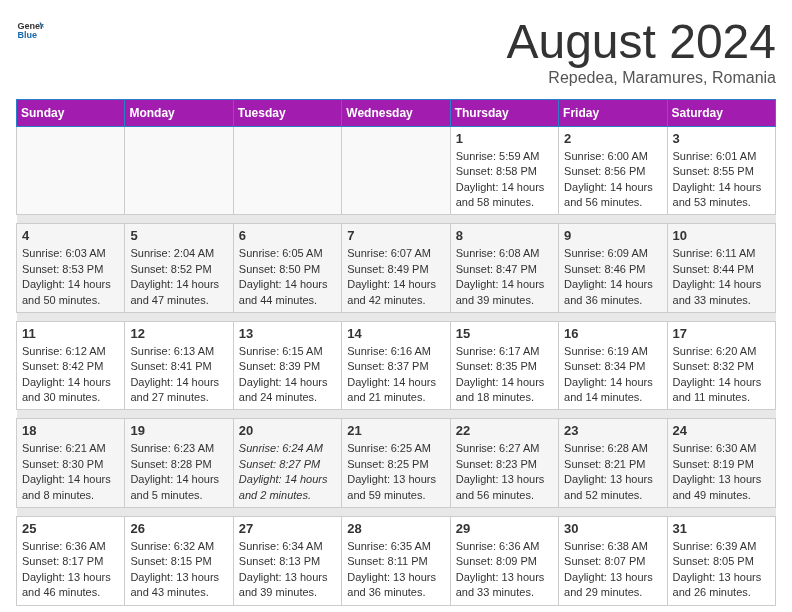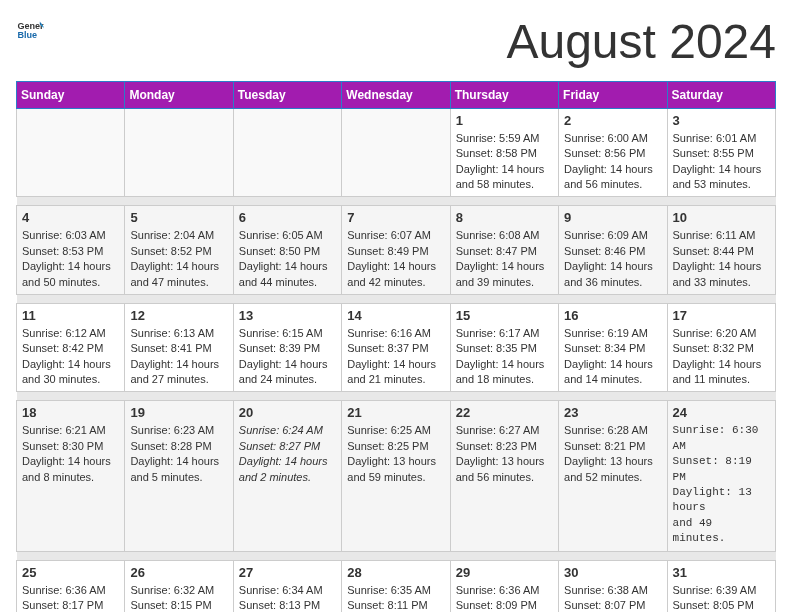--- a/index.html
+++ b/index.html
@@ -96,20 +96,21 @@
   <div class="logo">
     <svg class="logo-icon" viewBox="0 0 40 40">
       <text x="2" y="18" font-size="13" font-weight="bold" fill="#333">General</text>
       <text x="2" y="32" font-size="13" font-weight="bold" fill="#1a6aab">Blue</text>
       <polygon points="34,8 40,16 34,12" fill="#1a6aab"></polygon>
       <polygon points="36,10 40,18 36,14" fill="#2a9ad4"></polygon>
     </svg>
   </div>
   <div class="title-area">
     <div class="main-title">August 2024</div>
+    <div class="sub-title">Repedea, Maramures, Romania</div>
   </div>
 </div>
 
 <table class="calendar">
   <thead>
     <tr>
     <th>Sunday</th>
         <th>Monday</th>
         <th>Tuesday</th>
         <th>Wednesday</th>
@@ -313,21 +314,21 @@
         </td>
         <td>
           <div class="day-number">23</div>
           <div class="day-info" style="white-space: pre-line;">Sunrise: 6:28 AM
 Sunset: 8:21 PM
 Daylight: 13 hours
 and 52 minutes.</div>
         </td>
         <td>
           <div class="day-number">24</div>
-          <div class="day-info" style="white-space: pre-line; font-family: Liberation Mono, monospace;">Sunrise: 6:30 AM
+          <div class="day-info" style="white-space: pre-line;">Sunrise: 6:30 AM
 Sunset: 8:19 PM
 Daylight: 13 hours
 and 49 minutes.</div>
         </td>
       </tr>
       <tr class="row-spacer">
         <td></td>
         <td></td>
         <td></td>
         <td></td>

